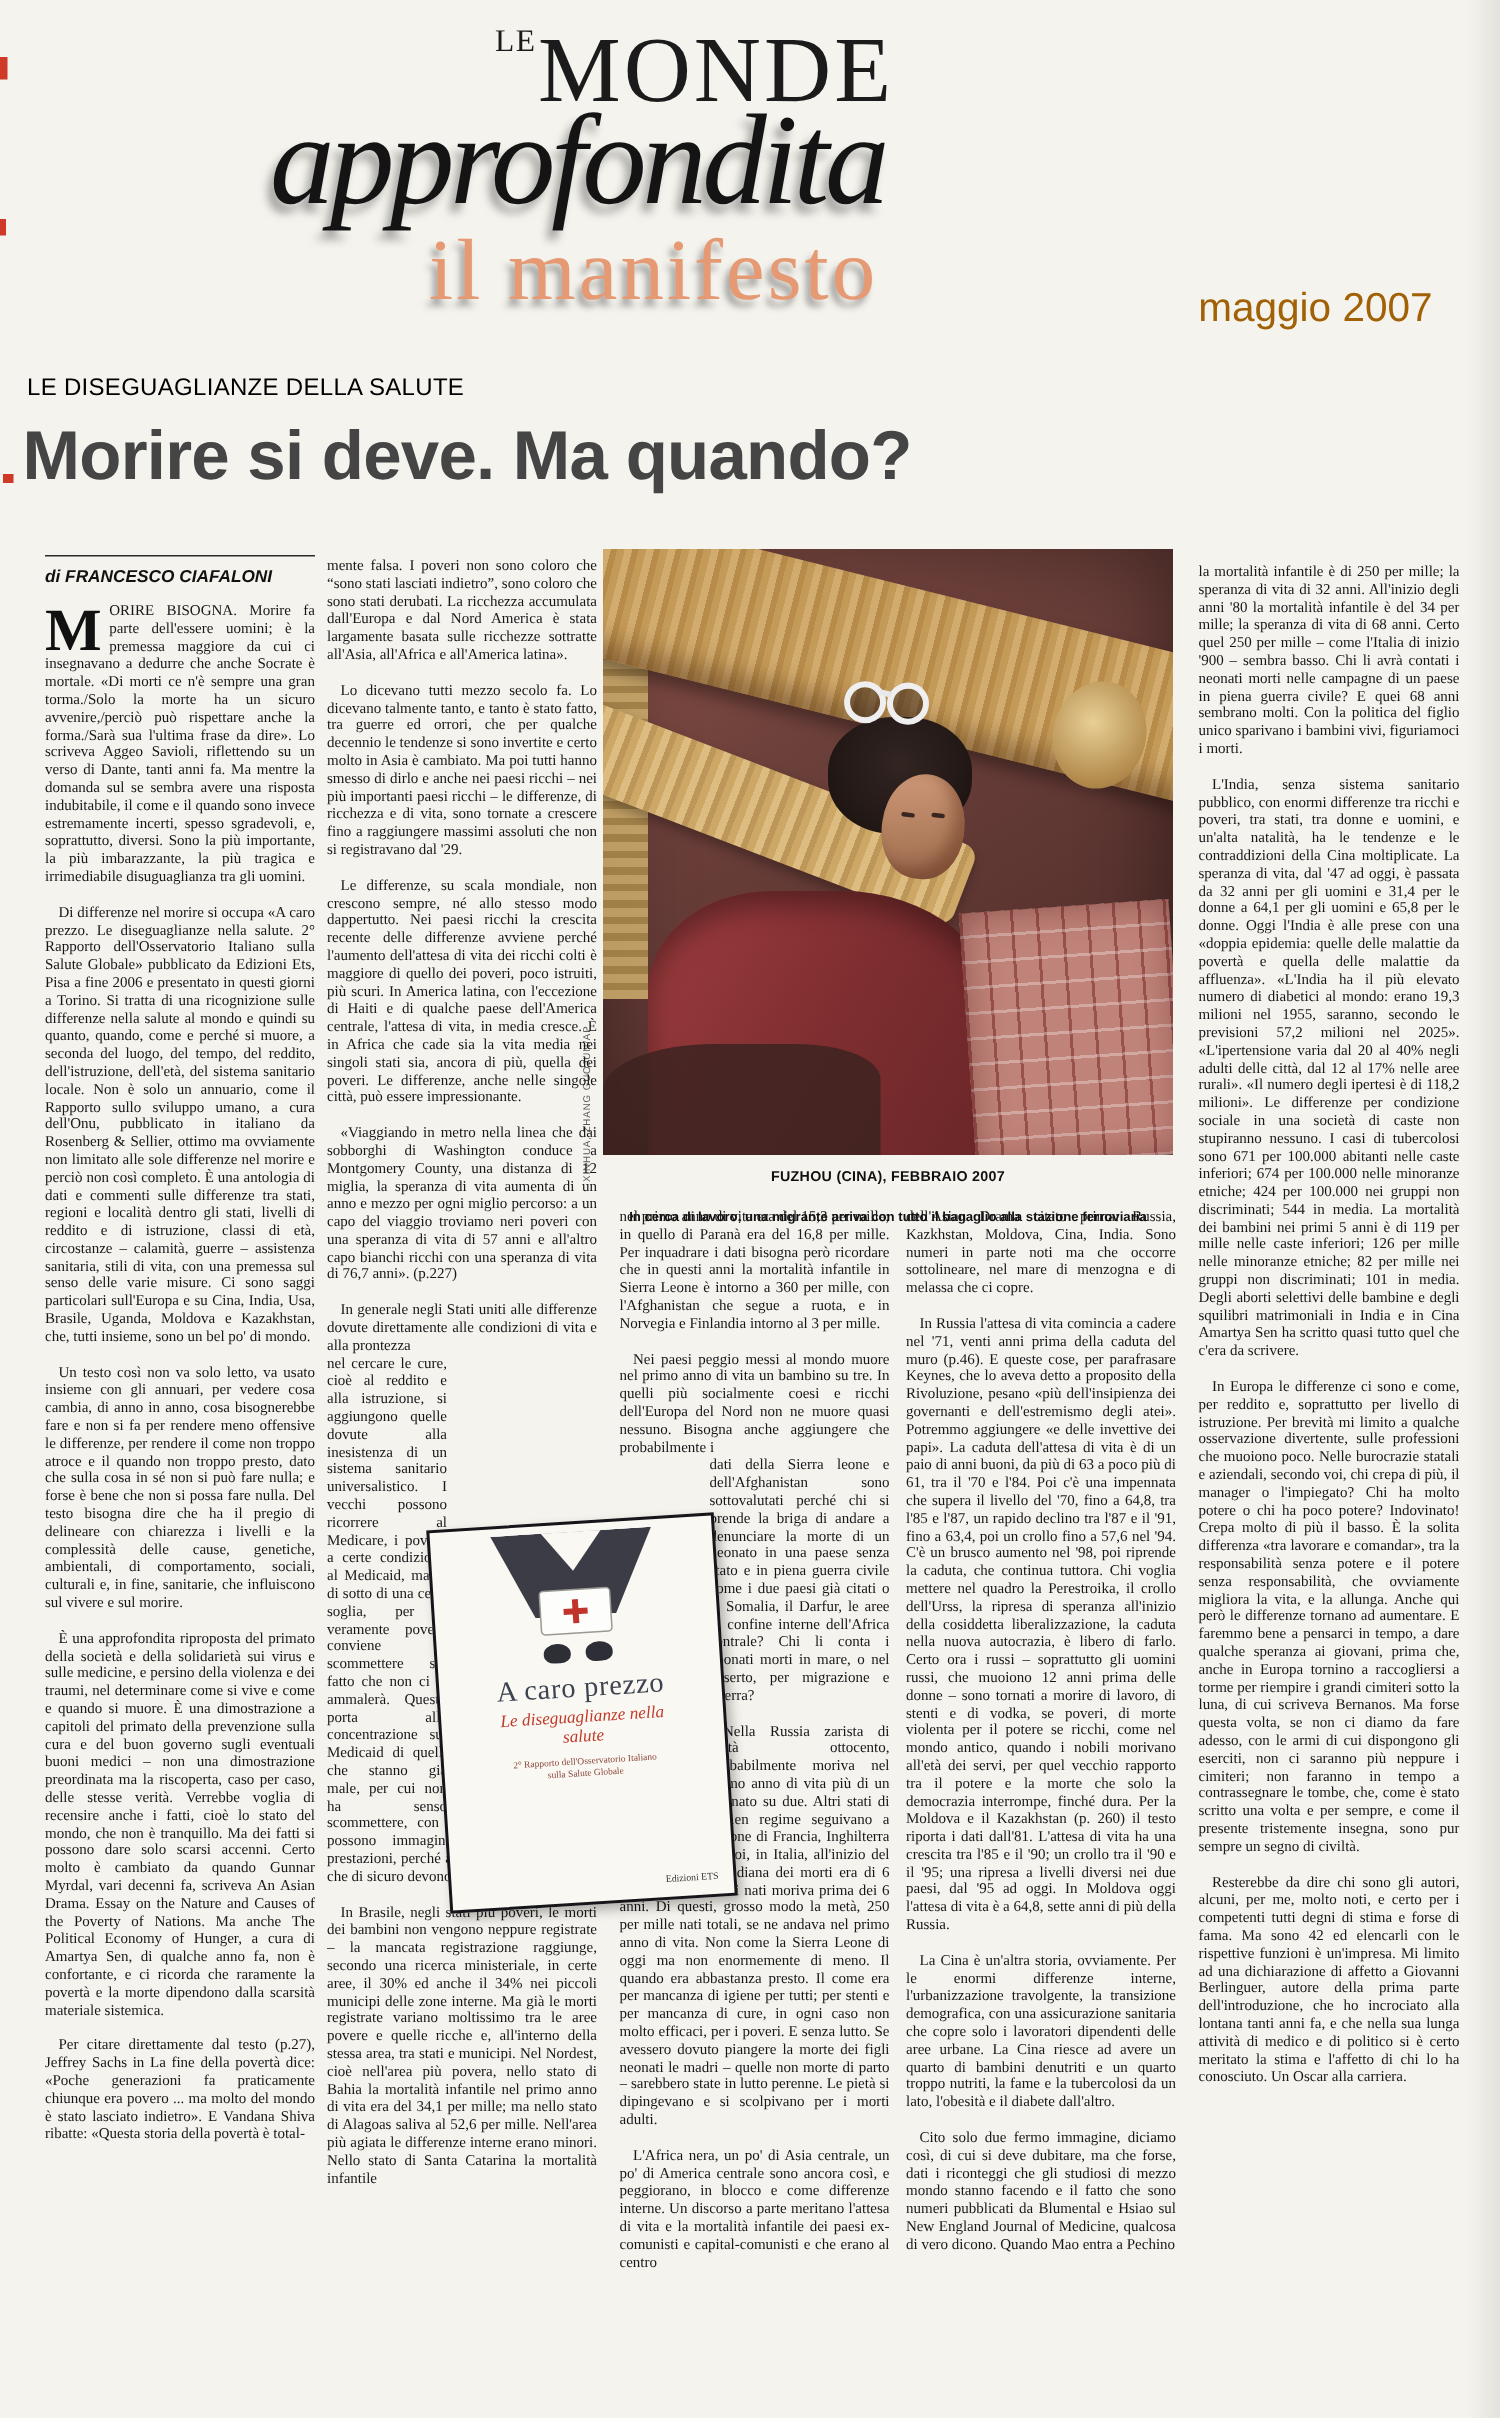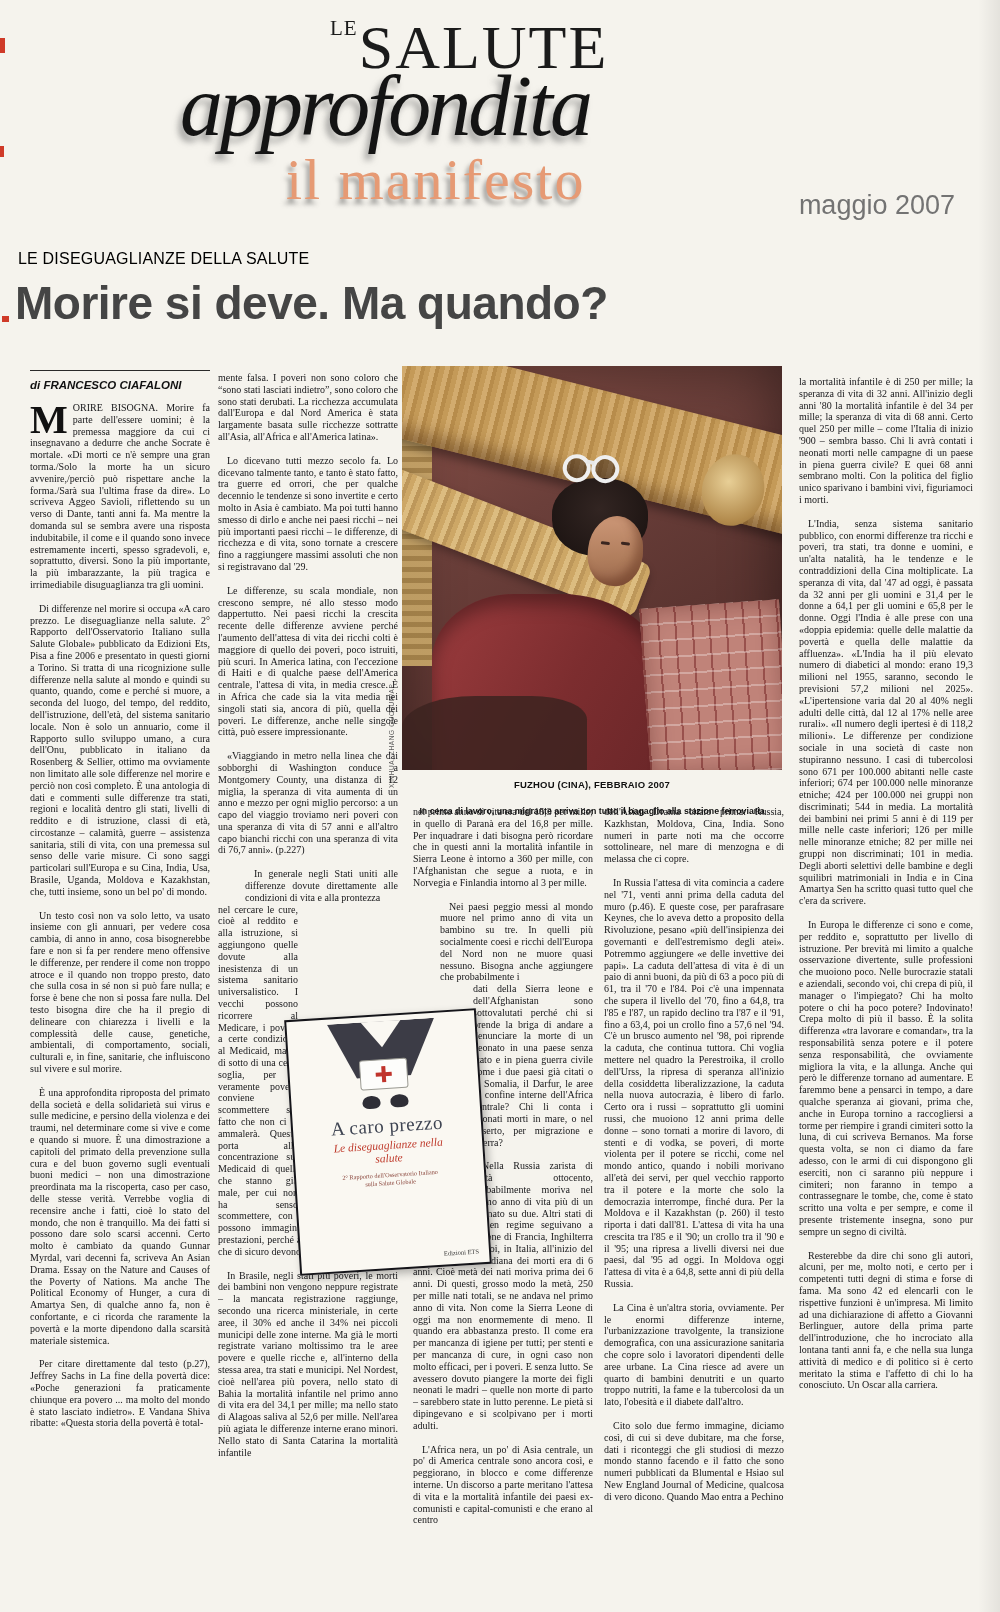--- a/index.html
+++ b/index.html
@@ -9,40 +9,40 @@
   .monde-line{position:absolute;left:330px;top:12px;color:#1b1b1b;white-space:nowrap;}
   .monde-line .le{font-size:21px;letter-spacing:1px;vertical-align:33px;margin-right:1px;}
   .monde-line .monde{font-size:62px;letter-spacing:2px;}
   .diplo{position:absolute;left:180px;top:56px;font-size:86px;font-style:italic;
          letter-spacing:-3px;color:#141414;white-space:nowrap;
          text-shadow:-4px 6px 6px rgba(110,110,110,.6);}
   .manifesto{position:absolute;left:286px;top:146px;font-size:58px;font-weight:normal;
              letter-spacing:2px;color:#e69a74;white-space:nowrap;
              text-shadow:-3px 5px 4px rgba(80,80,80,.5);}
   .issue-date{position:absolute;left:768px;top:190px;width:187px;text-align:right;
-              font-family:"Liberation Sans",sans-serif;font-size:27px;color:#737373;}
+              font-family:"Liberation Sans",sans-serif;font-size:27px;color:#a16207;}
   
   .kicker{position:absolute;left:18px;top:250px;font-family:"Liberation Sans",sans-serif;
           font-size:16px;letter-spacing:.2px;color:#000;}
   .headline{position:absolute;left:15px;top:276px;font-family:"Liberation Sans",sans-serif;
             font-size:46px;font-weight:bold;color:#454545;letter-spacing:-.5px;}
   .col-rule{position:absolute;left:30px;top:370px;width:180px;height:1px;background:#2a2a2a;}
   .byline{position:absolute;left:30px;top:379px;width:180px;font-family:"Liberation Sans",sans-serif;
           font-size:11.5px;font-weight:bold;color:#111;font-style:italic;}
   
   .col{position:absolute;width:180px;overflow:hidden;}
   #col1{left:30px;top:402px;height:1206px;}
   #col2{left:218px;top:372px;height:1236px;}
   #col3{left:413px;top:806px;height:802px;}
   #col4{left:604px;top:806px;height:802px;}
   #col5{left:799px;top:376px;height:1232px;width:174px;}
   .para{font-size:10px;line-height:11.8px;margin:0 0 12px;text-indent:9px;
         text-align:justify;color:#17171a;hyphens:auto;}
   .para.cont{text-indent:0;}
-  .para.nb{margin-bottom:0;margin-left:27px;}
+  .para.nb{margin-bottom:0;}
   .dropcap{float:left;font-size:40px;line-height:32px;font-weight:bold;
            padding:2px 5px 0 0;color:#111;}
   .spacer-r{float:right;width:100px;height:295px;}
   .spacer-l{float:left;width:60px;height:245px;}
   
   .photo{position:absolute;left:402px;top:366px;width:380px;height:404px;overflow:hidden;
          background:linear-gradient(150deg,#8a5148 0%,#6b3f3a 35%,#59332f 70%,#4e2b28 100%);
          box-shadow:inset 0 0 60px rgba(0,0,0,.45);}
   .mat-left{position:absolute;left:0;top:0;width:30px;height:300px;
             background:repeating-linear-gradient(0deg,#c9a869 0 6px,#a8874b 6px 11px);opacity:.9;}
@@ -120,21 +120,21 @@
 <body>
 
 <div id="page">
 
   <div class="tick tick1"></div>
   <div class="tick tick2"></div>
   <div class="tick tick3"></div>
   <div class="edge-r"></div>
 
   <div class="monde-line">
-    <span class="le">LE</span><span class="monde">SALUTE</span>
+    <span class="le">LE</span><span class="monde">MONDE</span>
   </div>
   <div class="diplo">approfondita</div>
   <div class="manifesto">il manifesto</div>
   <div class="issue-date">maggio 2007</div>
 
   <div class="kicker">LE DISEGUAGLIANZE DELLA SALUTE</div>
   <div class="headline">Morire si deve. Ma quando?</div>
   <div class="col-rule"></div>
   <div class="byline">di FRANCESCO CIAFALONI</div>
 

